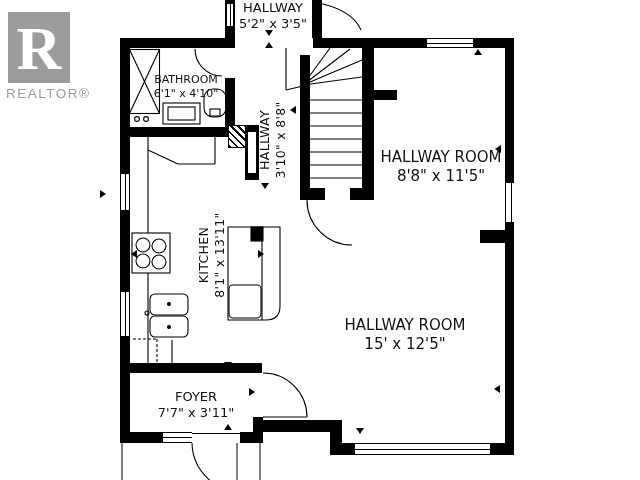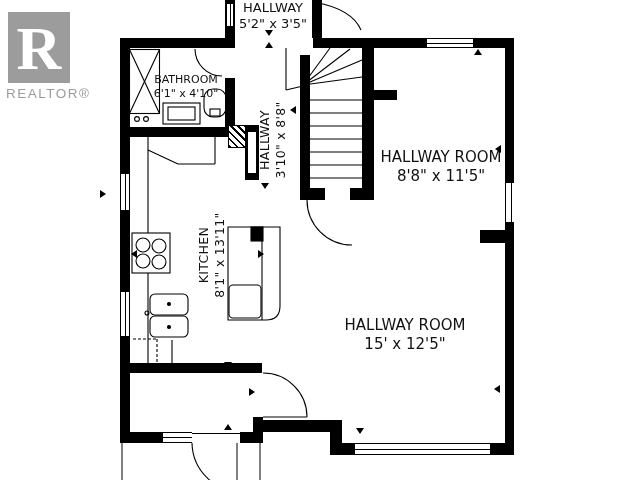--- a/index.html
+++ b/index.html
@@ -175,20 +175,24 @@
     <div>8'8" x 11'5"</div>
   </div>
   <div class="lbl s12 rot" style="left:152px;top:238px;width:122px;height:34px">
     <div>KITCHEN</div>
     <div>8'1" x 13'11"</div>
   </div>
   <div class="lbl s15" style="left:325px;top:316px;width:160px">
     <div>HALLWAY ROOM</div>
     <div>15' x 12'5"</div>
   </div>
+  <div class="lbl s13" style="left:135px;top:389px;width:122px">
+    <div>FOYER</div>
+    <div>7'7" x 3'11"</div>
+  </div>
 
   <div class="ar ar-down" style="left:265px;top:30px"></div>
   <div class="ar ar-up" style="left:265px;top:42px"></div>
   <div class="ar ar-right" style="left:100px;top:190px"></div>
   <div class="ar ar-up" style="left:474px;top:49px"></div>
   <div class="ar ar-left" style="left:290px;top:106px"></div>
   <div class="ar ar-right" style="left:363px;top:143px"></div>
   <div class="ar ar-left" style="left:495px;top:145px"></div>
   <div class="ar ar-left" style="left:494px;top:385px"></div>
   <div class="ar ar-down" style="left:261px;top:183px"></div>

